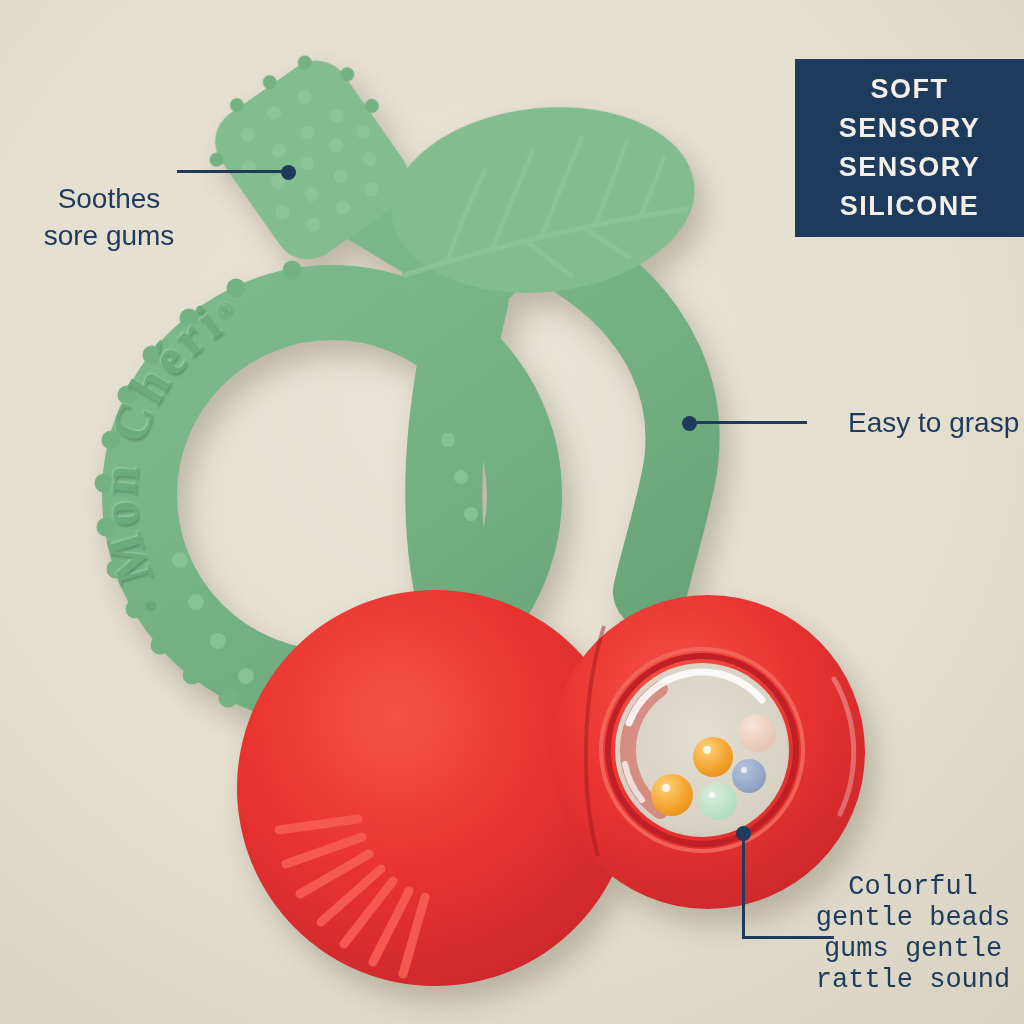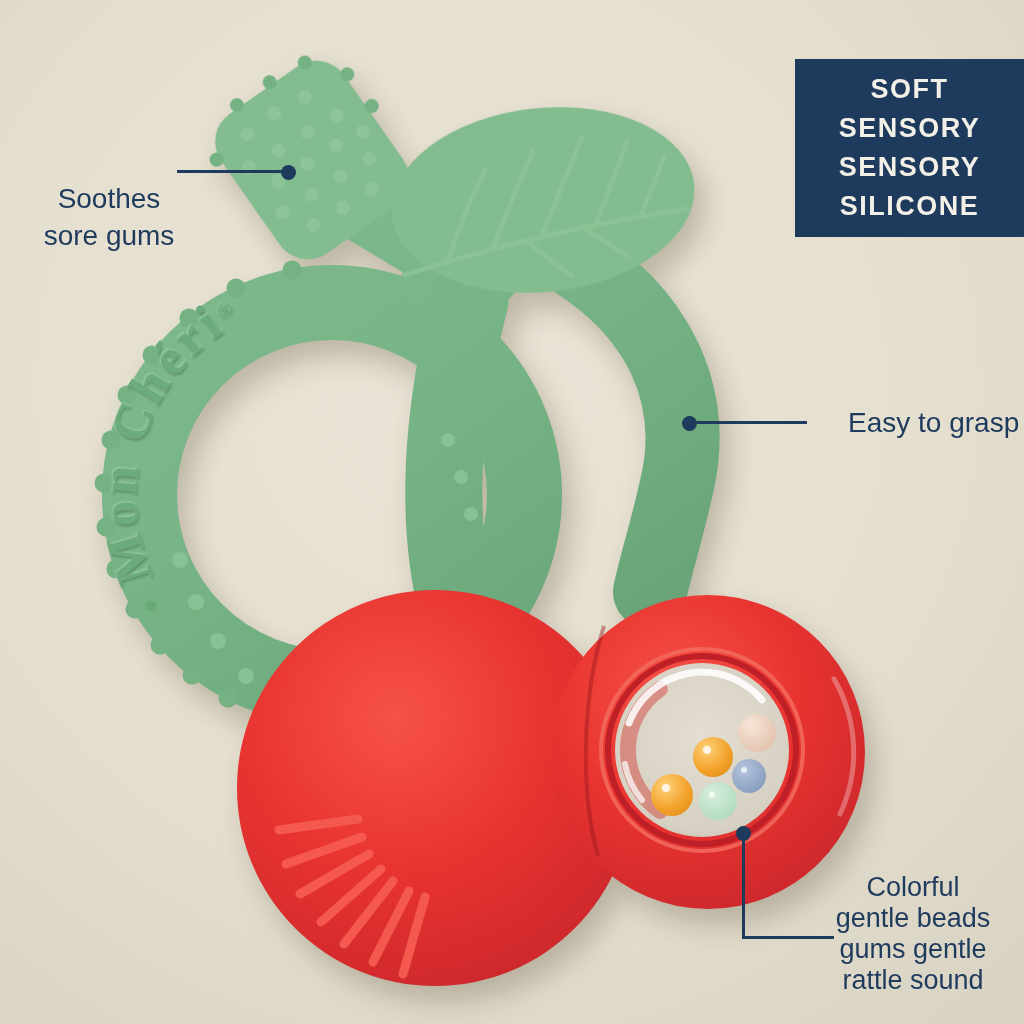--- a/index.html
+++ b/index.html
@@ -15,21 +15,21 @@
   .toy{filter: drop-shadow(10px 16px 14px rgba(110,100,78,0.35));}
   .brand-text{
     font-family:"Liberation Serif", serif; font-weight:bold; font-size:52px; letter-spacing:4px;
     fill:#6cab7b;
     filter: drop-shadow(1.5px 2.5px 1px rgba(52,92,62,0.45)) drop-shadow(-1px -1px 1px rgba(225,248,230,0.35));
   }
   .reg-mark{font-size:20px; baseline-shift:60%; letter-spacing:0;}
   .callout{position:absolute; color:var(--navy);}
   .callout-soothes{left:14px; top:137px; width:190px; text-align:center; font-size:28px; line-height:37px;margin-top:43px;}
   .callout-grasp{left:812px; top:406px; font-size:28px; line-height:34px;margin-left:36px;}
-  .callout-beads{left:813px; top:872px; width:200px; text-align:center; font-size:27px; line-height:31px;}
+  .callout-beads{left:813px; top:872px; width:200px; text-align:center; font-size:27px; line-height:31px;font-family:Liberation Mono, monospace;}
   .leader{position:absolute; background:var(--navy);}
   .dot{position:absolute; width:15px; height:15px; border-radius:50%; background:var(--navy);}
   .badge{
     position:absolute; left:795px; top:59px; width:229px; height:178px;
     background:var(--navy); color:var(--cream);
     display:flex; flex-direction:column; align-items:center; justify-content:center;
     font-size:27px; font-weight:bold; letter-spacing:1.5px; line-height:39px; text-align:center;
   }
 </style>
 </head>

